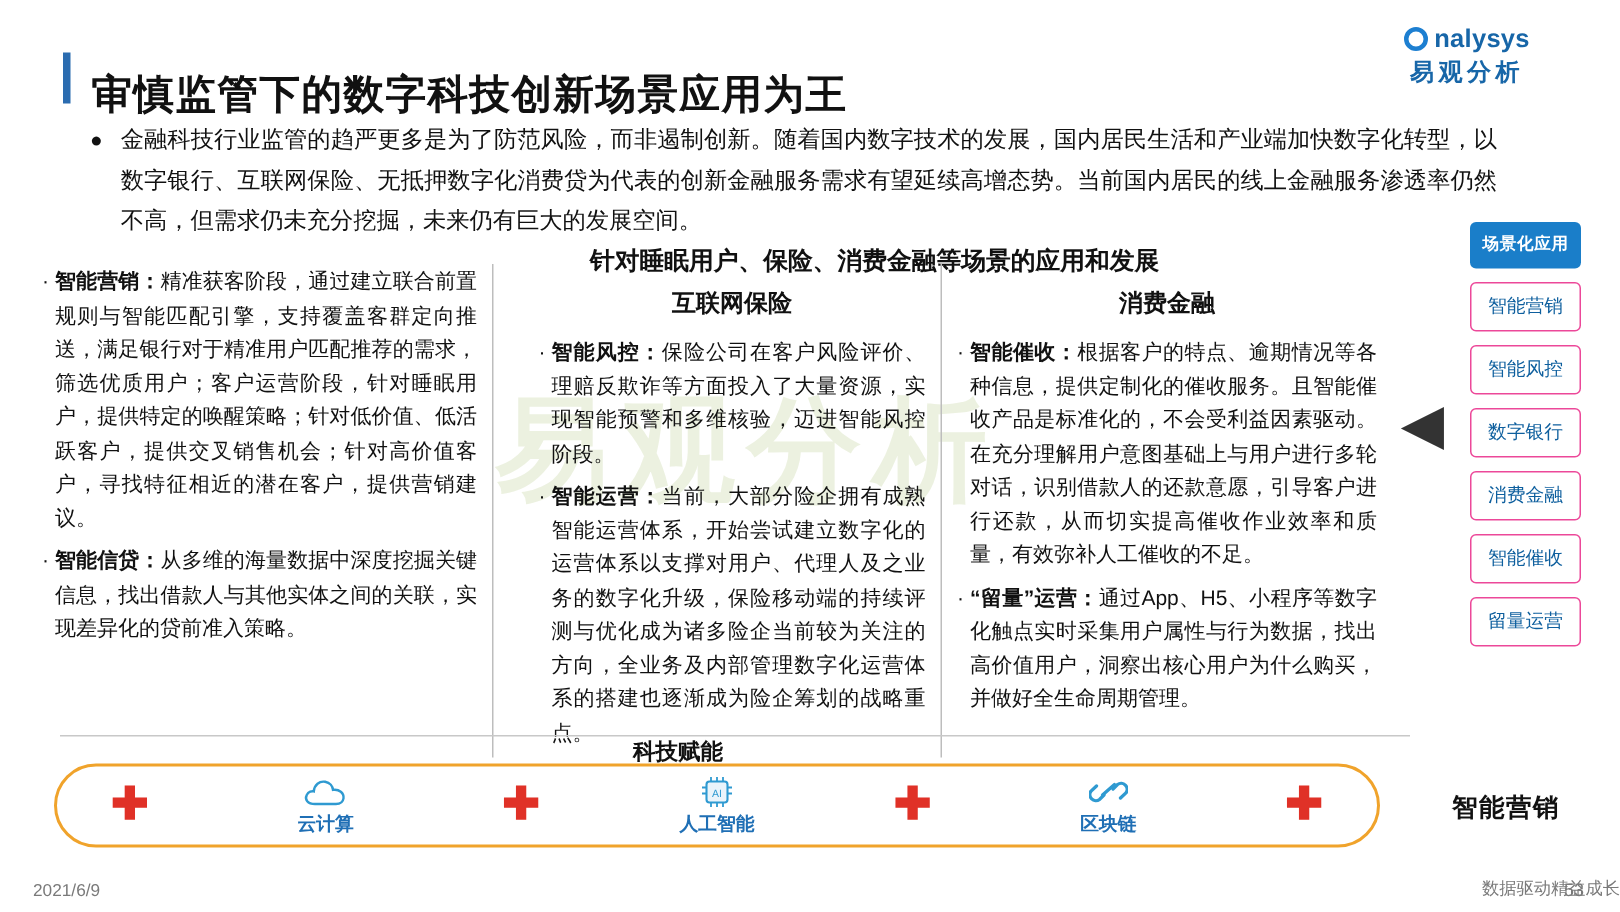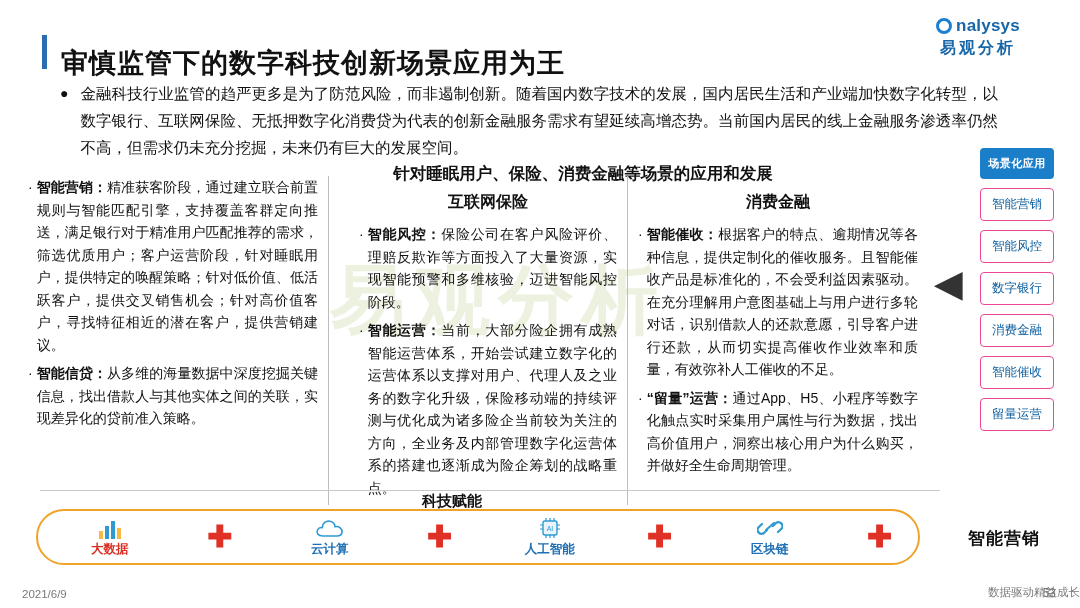--- a/index.html
+++ b/index.html
@@ -375,31 +375,20 @@
   <div class="scene-item">消费金融</div>
   <div class="scene-item">智能催收</div>
   <div class="scene-item">留量运营</div>
 </div>
 
 <div class="tech-label-line"></div>
 <div class="tech-label">科技赋能</div>
 
 <div class="tech-bar">
 
-  <div class="tech-item">
-    <div class="tech-ico">
-      <span class="bars">
-          <i class="b1"></i>
-          <i class="b2"></i>
-          <i class="b3"></i>
-          <i class="b4"></i>
-        </span>
-    </div>
-    <div class="tech-name red">大数据</div>
-  </div>
 
   <div class="plus">✚</div>
 
   <div class="tech-item">
     <div class="tech-ico">
       <svg width="30" height="21" viewBox="0 0 30 21">
           <path d="M8 18 C3 18 1 15 2.5 12 C3.6 9.7 6 9.3 7.2 9.6 C7.5 5.2 11 2.5 14.8 3.2 C18 3.8 19.8 6.3 20 8.6 C24 8 27.5 10.5 27 14.3 C26.6 17 24.3 18 22 18 Z" fill="none" stroke="#2f9ad1" stroke-width="1.6"></path>
         </svg>
     </div>
     <div class="tech-name">云计算</div>

